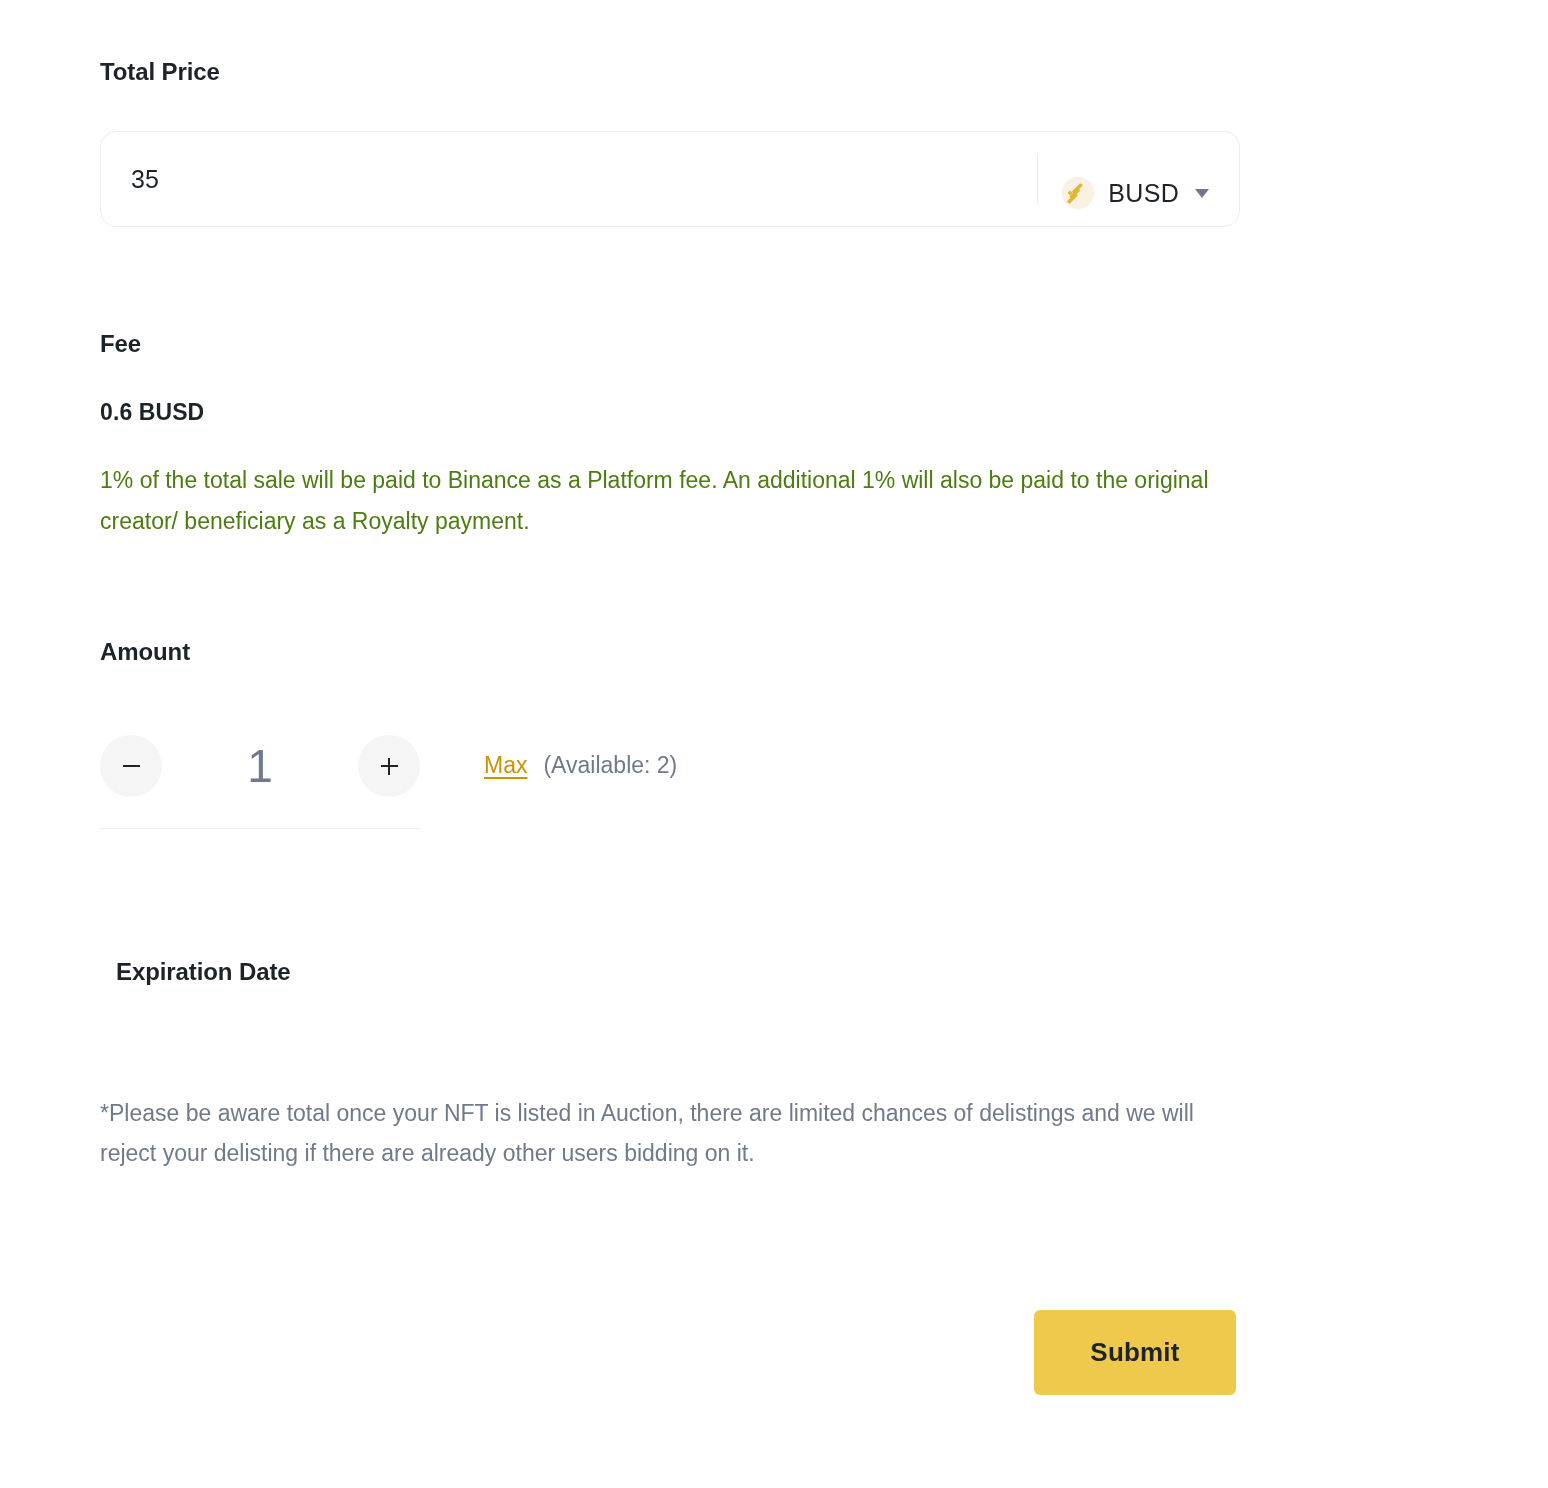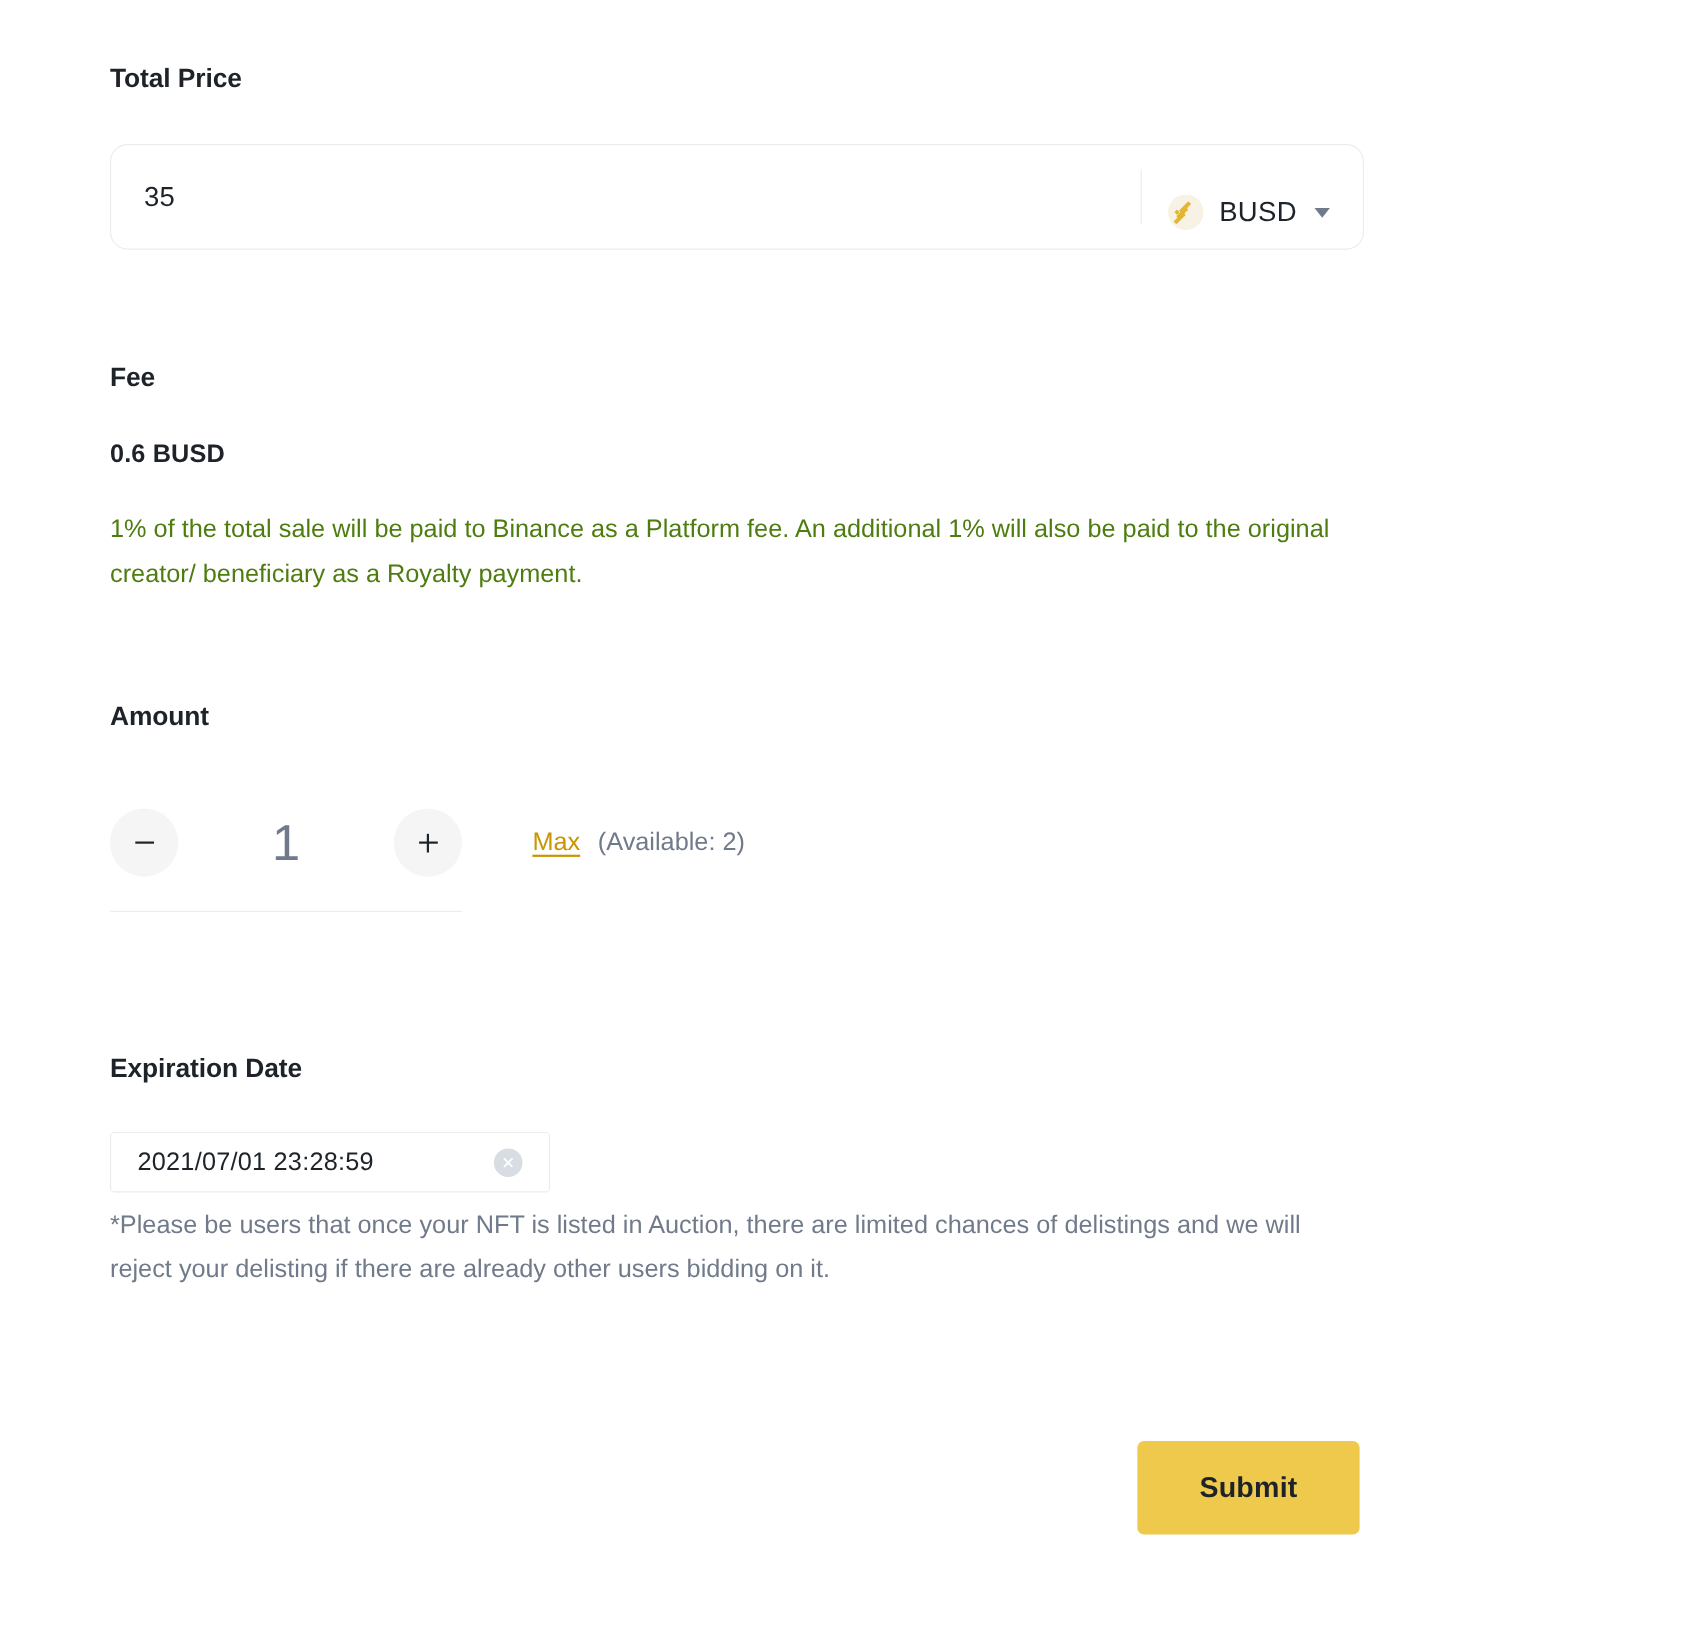--- a/index.html
+++ b/index.html
@@ -214,21 +214,21 @@
     text-underline-offset: 4px;
     cursor: pointer;
   }
 
   .available-text {
     font-size: 23px;
     color: #707A8A;
   }
 
   
-  #heading-expiration { top: 958px; }
+  #heading-expiration { top: 958px; margin-left: 16px; }
 
   .date-input-wrap {
     position: absolute;
     left: 100px;
     top: 1029px;
     width: 400px;
     height: 55px;
     border: 1px solid #EAECEF;
     border-radius: 4px;
     background: #ffffff;
@@ -338,28 +338,20 @@
 
   <div class="stepper-underline"></div>
 
   <div class="amount-extra">
     <span class="max-link">Max</span>
     <span class="available-text">(Available: 2)</span>
   </div>
 
   <div class="section-heading" id="heading-expiration">Expiration Date</div>
 
-  <div class="date-input-wrap">
-    <div class="date-value">2021/07/01 23:28:59</div>
-    <button class="clear-btn">
-      <svg width="14" height="14" viewBox="0 0 14 14" aria-hidden="true">
-        <path d="M3.6 3.6 L10.4 10.4 M10.4 3.6 L3.6 10.4" stroke="#FFFFFF" stroke-width="1.6" stroke-linecap="round"></path>
-      </svg>
-    </button>
+
+  <div class="warn-block">
+    <div>*Please be aware total once your NFT is listed in Auction, there are limited chances of delistings and we will reject your delisting if there are already other users bidding on it.</div>
   </div>
 
-  <div class="warn-block">
-    <div>*Please be users that once your NFT is listed in Auction, there are limited chances of delistings and we will reject your delisting if there are already other users bidding on it.</div>
-  </div>
-
   <button class="submit-button">Submit</button>
 
 </div>
 
 </body></html>

